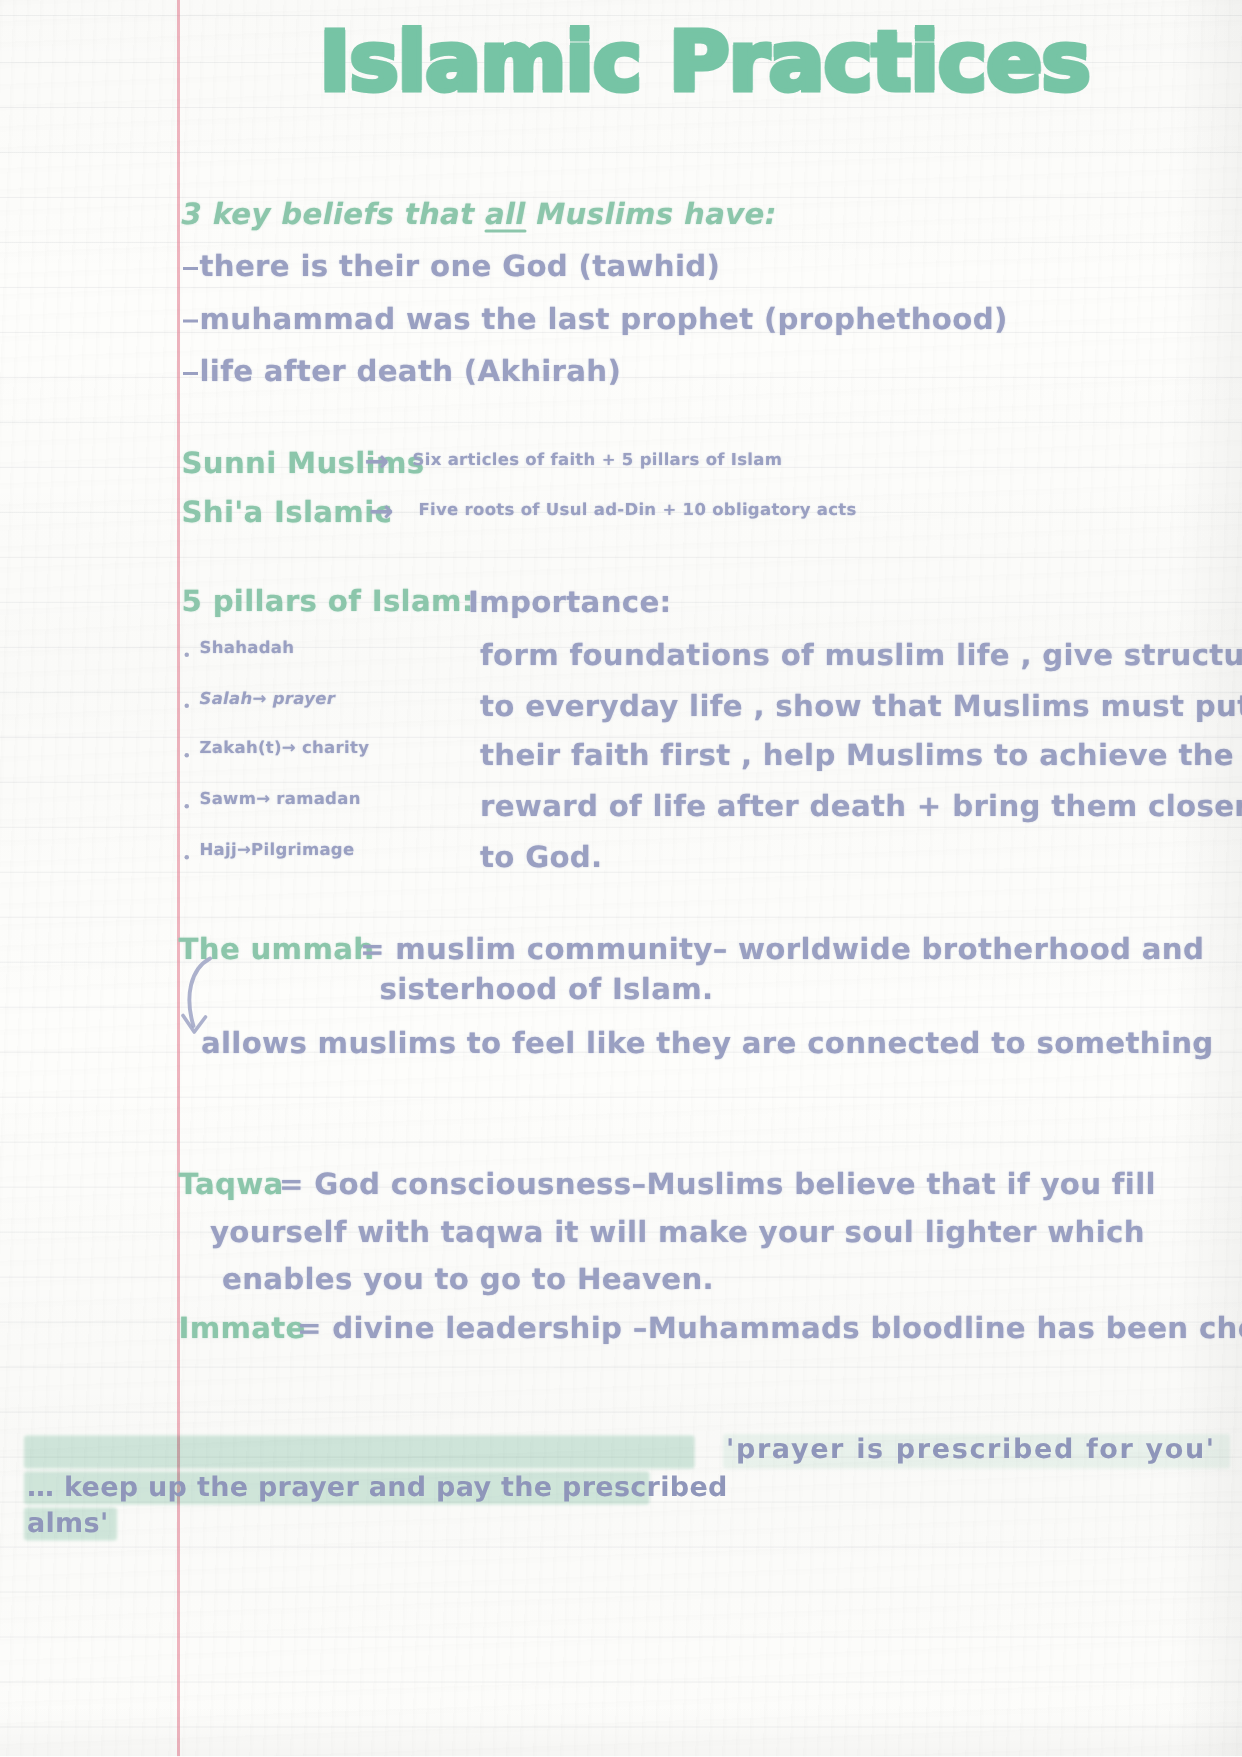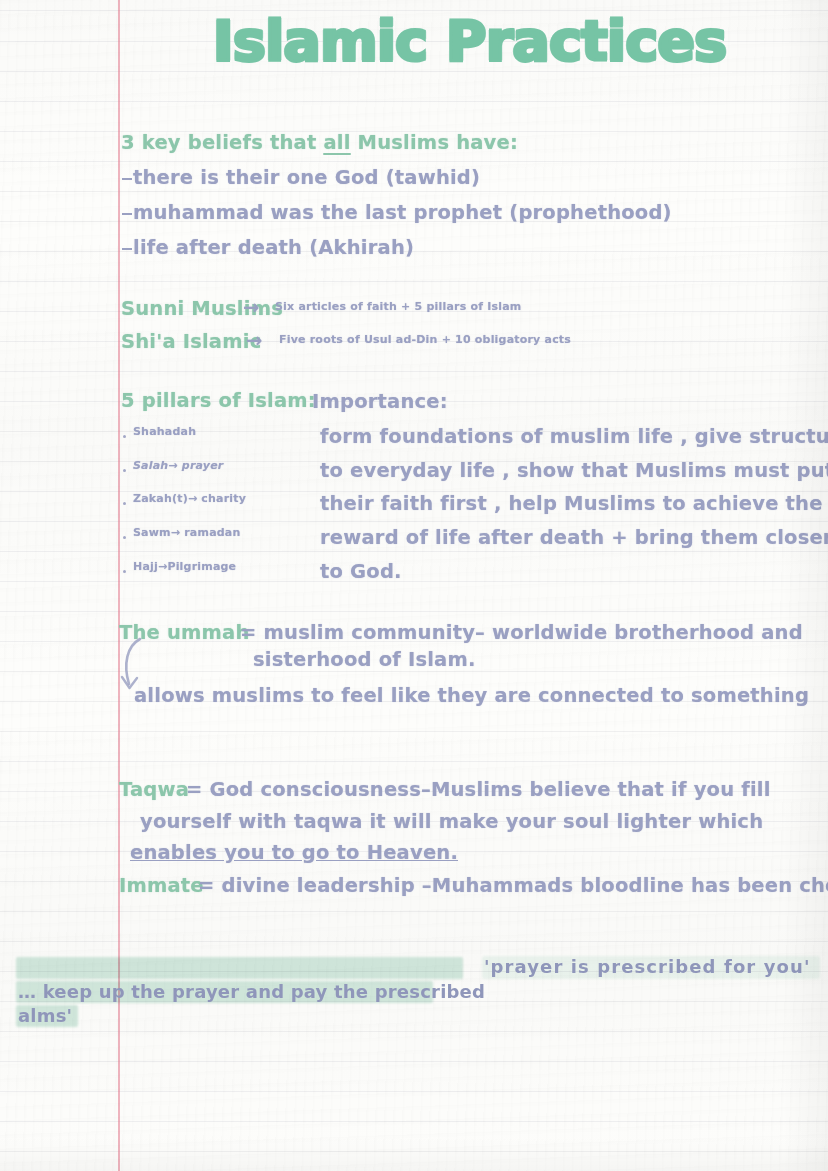--- a/index.html
+++ b/index.html
@@ -168,21 +168,21 @@
 <body>
 
 <div id="page">
 
   <div class="rules"></div>
   <div class="margin-line"></div>
   <div class="grain"></div>
 
   <div id="title">Islamic Practices</div>
 
-  <div class="hw green-txt" style="left:121px; top:131px;"><span>3 key beliefs that </span><span>all</span><span> Muslims have:</span></div>
+  <div class="hw green-txt" style="left:121px; top:131px;font-style:italic;"><span>3 key beliefs that </span><span>all</span><span> Muslims have:</span></div>
   <div class="u-line" style="left: 323.469px; top: 153px; width: 27.1406px;"></div>
 
   <div class="dash" style="left:122px; top:178px;"></div>
   <div class="hw body-txt" style="left:133px; top:166px;">there is their one God (tawhid)</div>
 
   <div class="dash" style="left:122px; top:213px;"></div>
   <div class="hw body-txt" style="left:133px; top:201px;">muhammad was the last prophet (prophethood)</div>
 
   <div class="dash" style="left:122px; top:248px;"></div>
   <div class="hw body-txt" style="left:133px; top:236px;">life after death (Akhirah)</div>
@@ -226,21 +226,21 @@
   <svg class="ink-svg" style="left:118px; top:636px;" width="70" height="68" viewBox="0 0 70 68">
     <path d="M 22 3 C 9 10, 5 28, 11 48" fill="none" stroke="#9aa0c2" stroke-width="2.6" stroke-linecap="round" opacity="0.82"></path>
     <path d="M 4 41 L 11.5 52 L 19 42" fill="none" stroke="#9aa0c2" stroke-width="2.4" stroke-linecap="round" stroke-linejoin="round" opacity="0.82"></path>
   </svg>
 
   <div class="hw body-txt" style="left:134px; top:684px;">allows muslims to feel like they are connected to something</div>
 
   <div class="hw green-txt" style="left:119px; top:778px;">Taqwa</div>
   <div class="hw body-txt" style="left:140px; top:810px;">yourself with taqwa it will make your soul lighter which</div>
   <div class="hw body-txt" style="left:186px; top:778px;">= God consciousness–Muslims believe that if you fill</div>
-  <div class="hw body-txt" style="left:130px; top:841px;text-decoration:underline;">enables you to go to Heaven.</div>
+  <div class="hw body-txt" style="left:148px; top:841px;">enables you to go to Heaven.</div>
 
   <div class="hw green-txt" style="left:119px; top:874px;">Immate</div>
   <div class="hw body-txt" style="left:198px; top:874px;">= divine leadership –Muhammads bloodline has been chosen</div>
 
   <div class="hl" style="left:16px; top:957px; width:447px; height:22px;"></div>
   <div class="hl" style="left:16px; top:981px; width:417px; height:22px;"></div>
   <div class="hl" style="left:16px; top:1005px; width:62px; height:22px;"></div>
   <div class="hl-faint" style="left:482px; top:956px; width:338px; height:23px;"></div>
 
   <div class="hw quote-txt" style="left:18px; top:981px;">… keep up the prayer and pay the prescribed</div>

